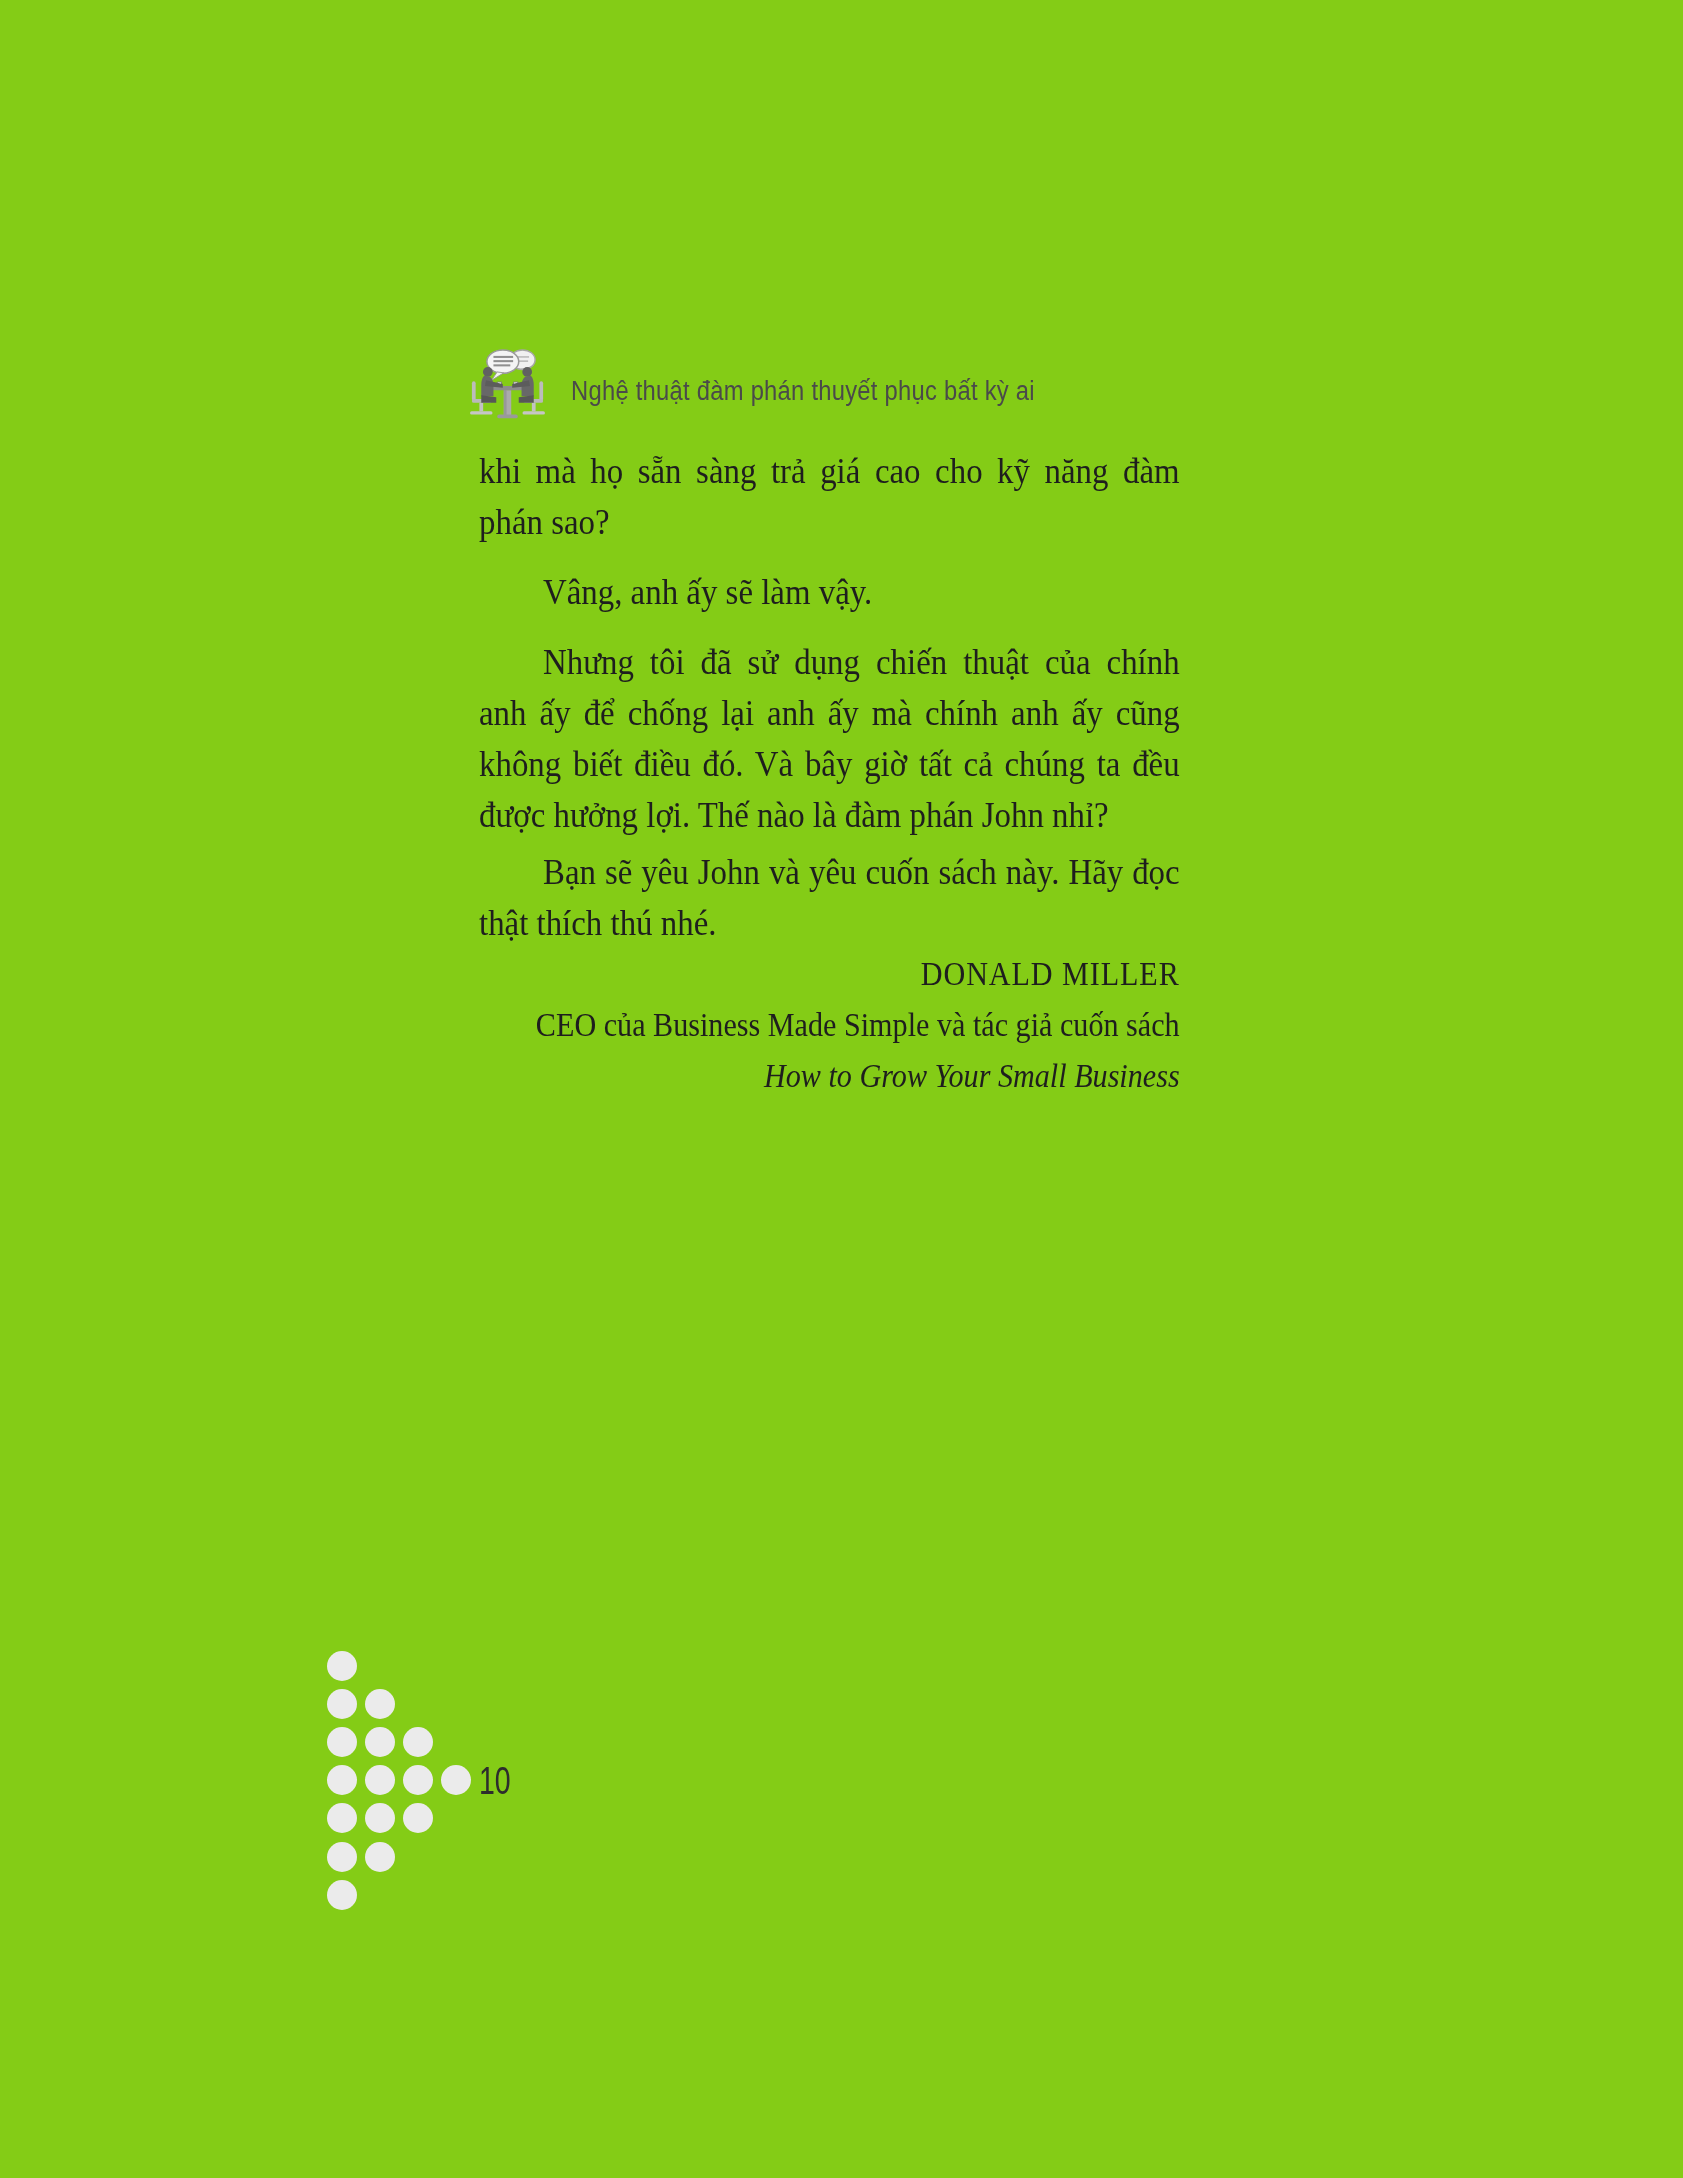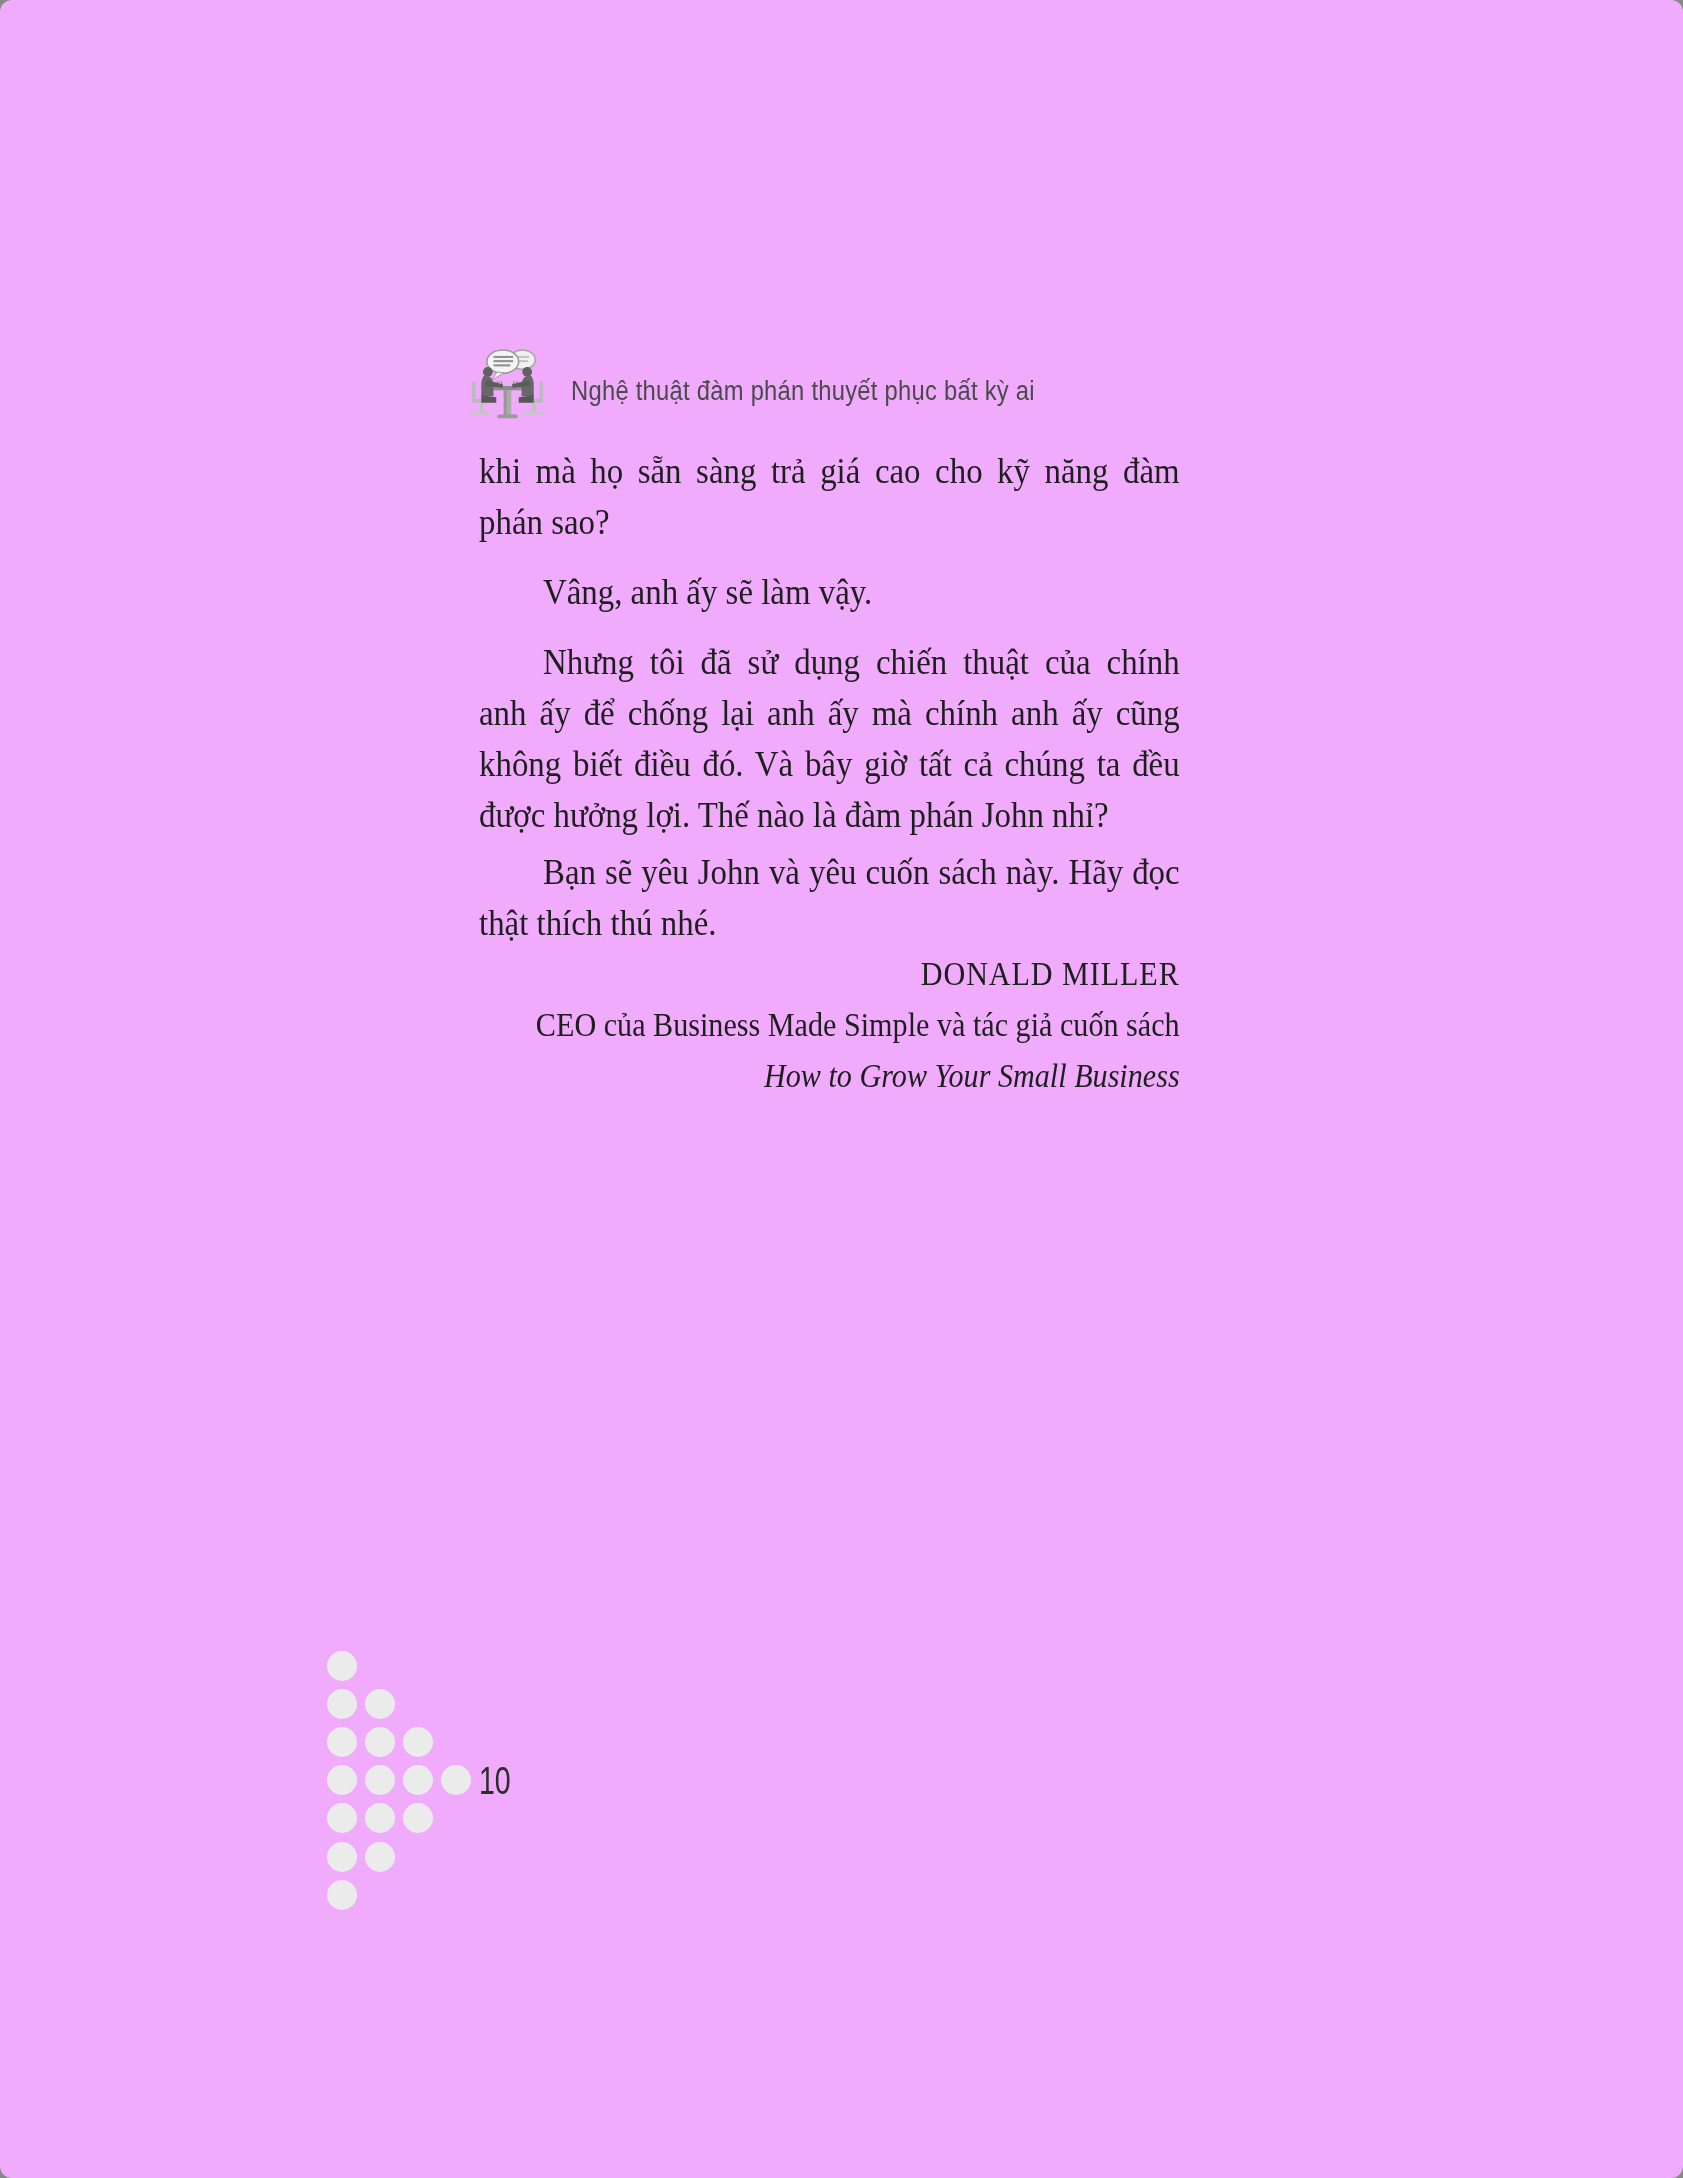--- a/index.html
+++ b/index.html
@@ -1,22 +1,21 @@
 <!DOCTYPE html>
 <html><head>
 <meta charset="utf-8">
 <style>
   html,body{margin:0;padding:0;background:#888;}
   #page{
     position:relative;
     width:1683px;height:2178px;
-    background:#f0abfc;
+    background:#84cc16;
     overflow:hidden;
     font-family:"Liberation Serif","DejaVu Serif",serif;
-    border-radius:12px;
   }
   
   #header-icon{
     position:absolute;left:465px;top:341px;width:85px;height:89px;
   }
   #running-head{
     position:absolute;left:571px;top:376px;
     font-family:"Liberation Sans","DejaVu Sans",sans-serif;
     font-size:27px;line-height:30px;
     color:#4a4a4a;

